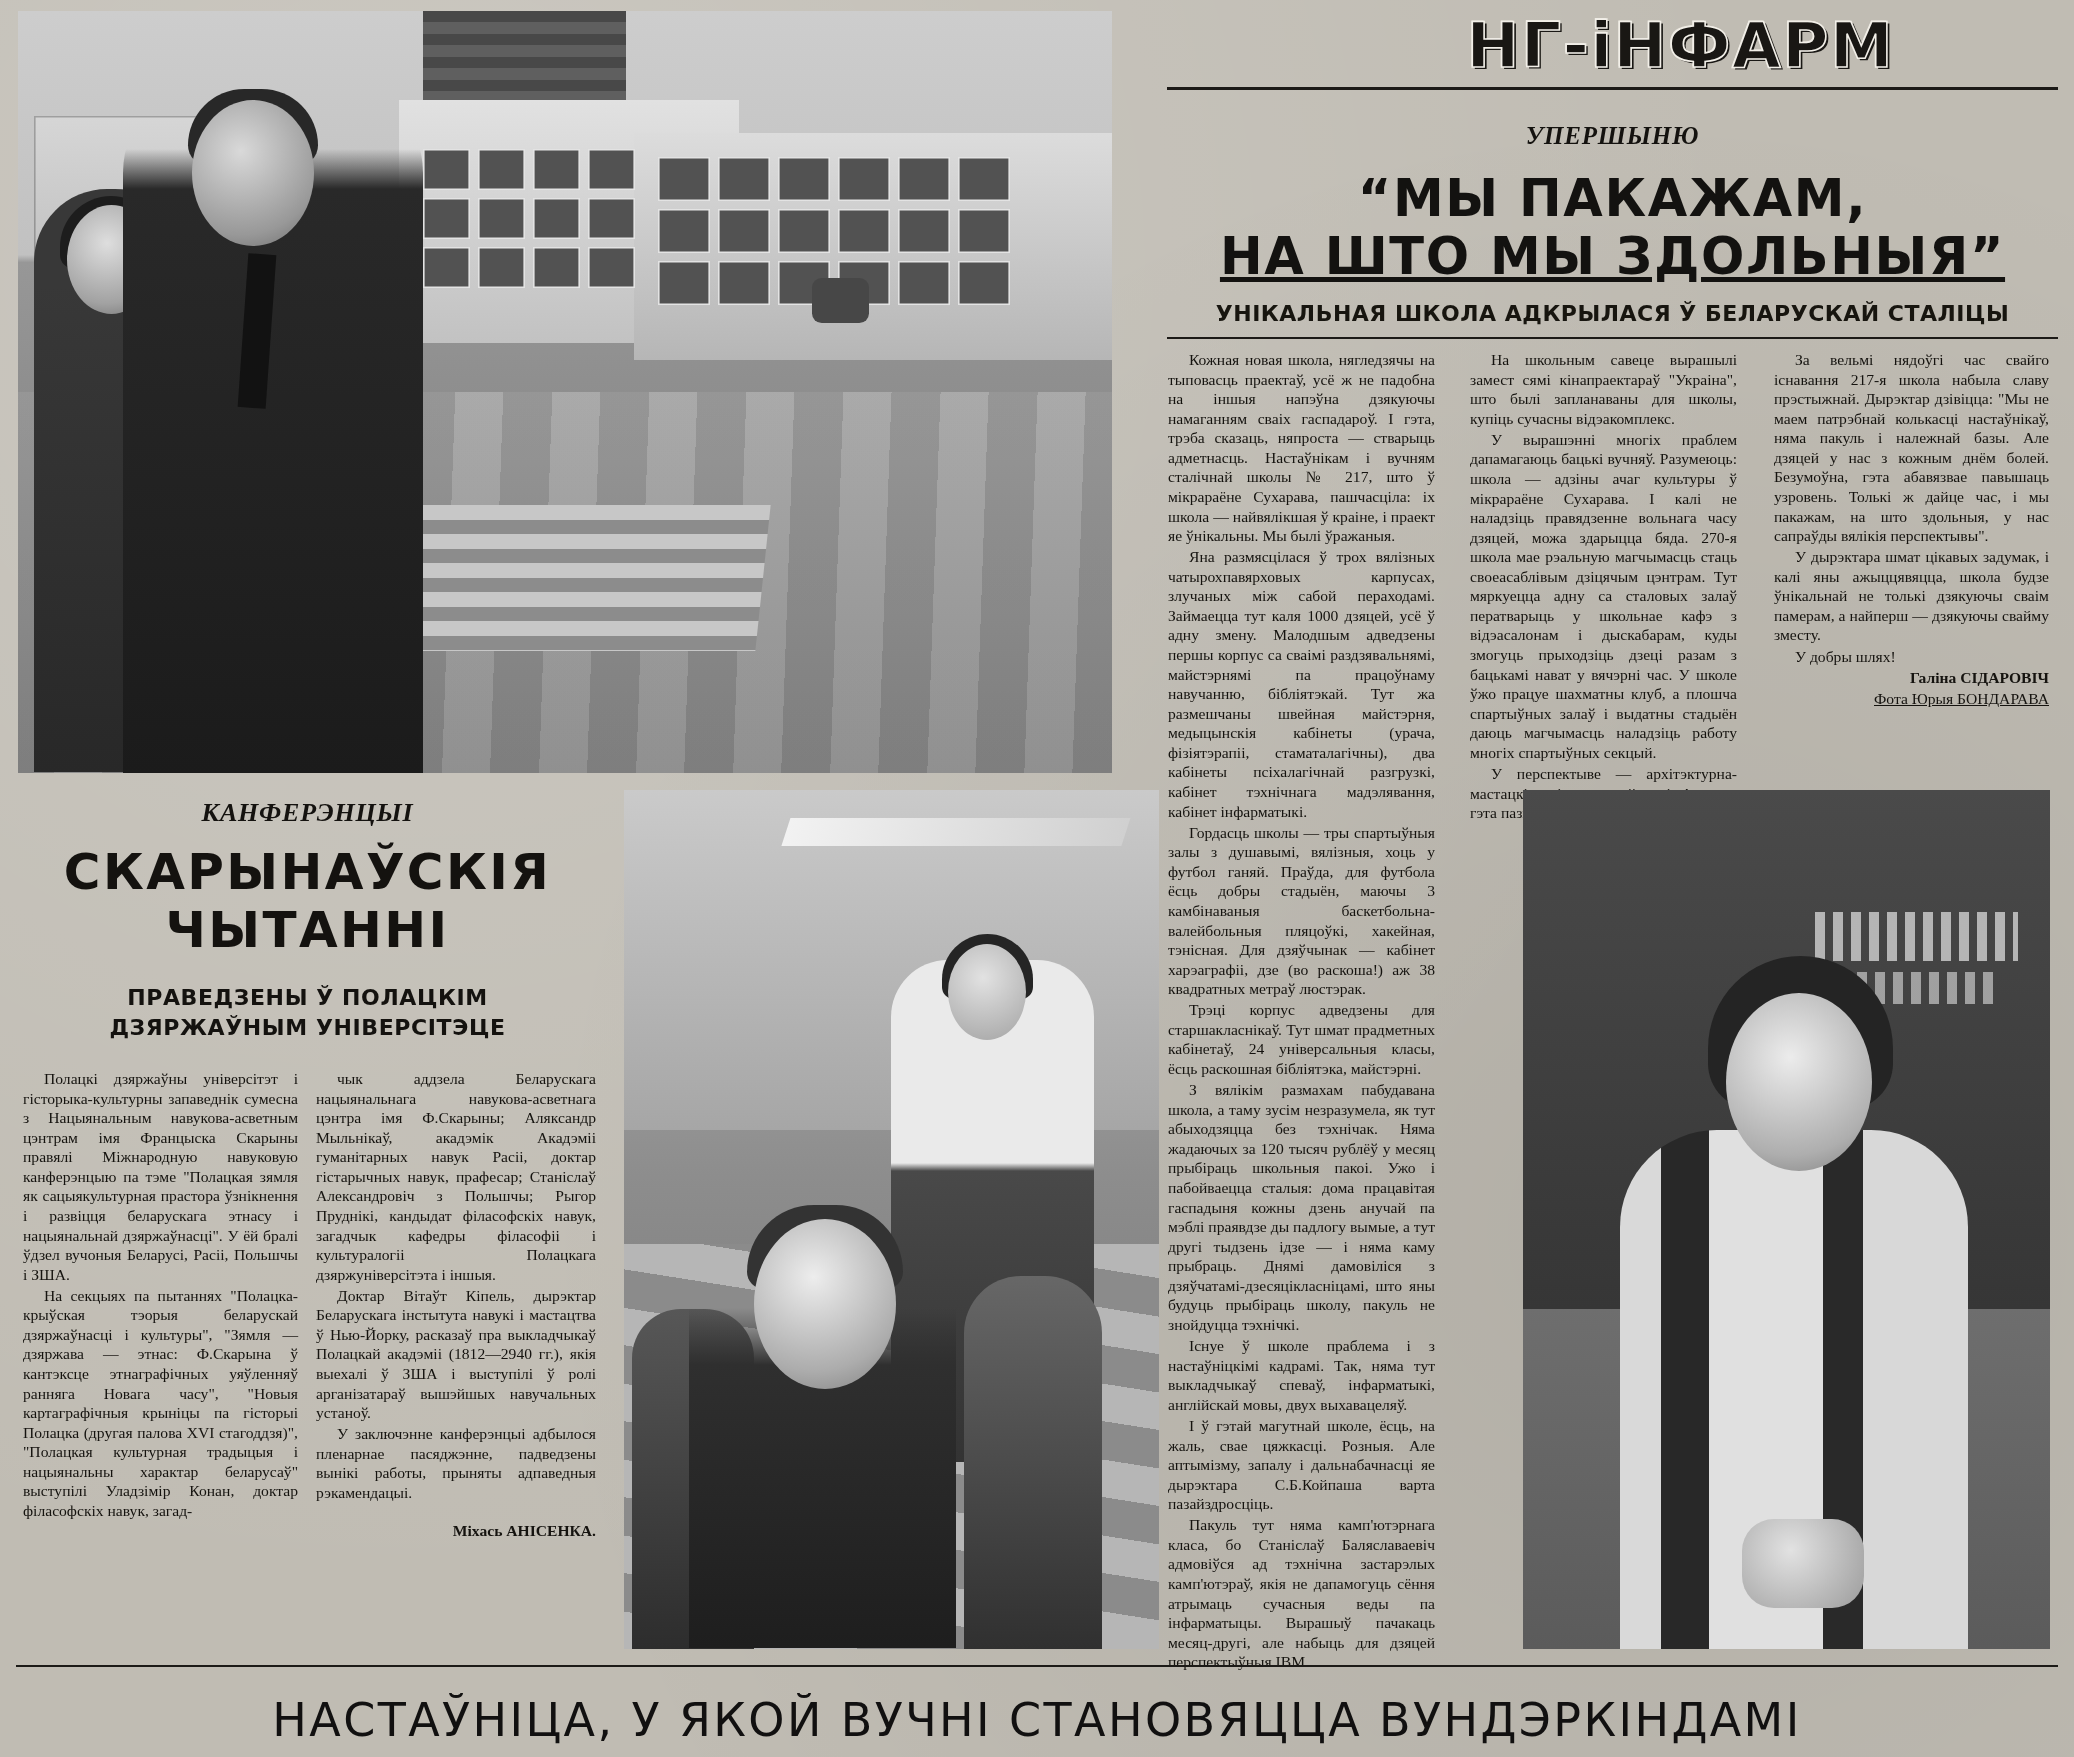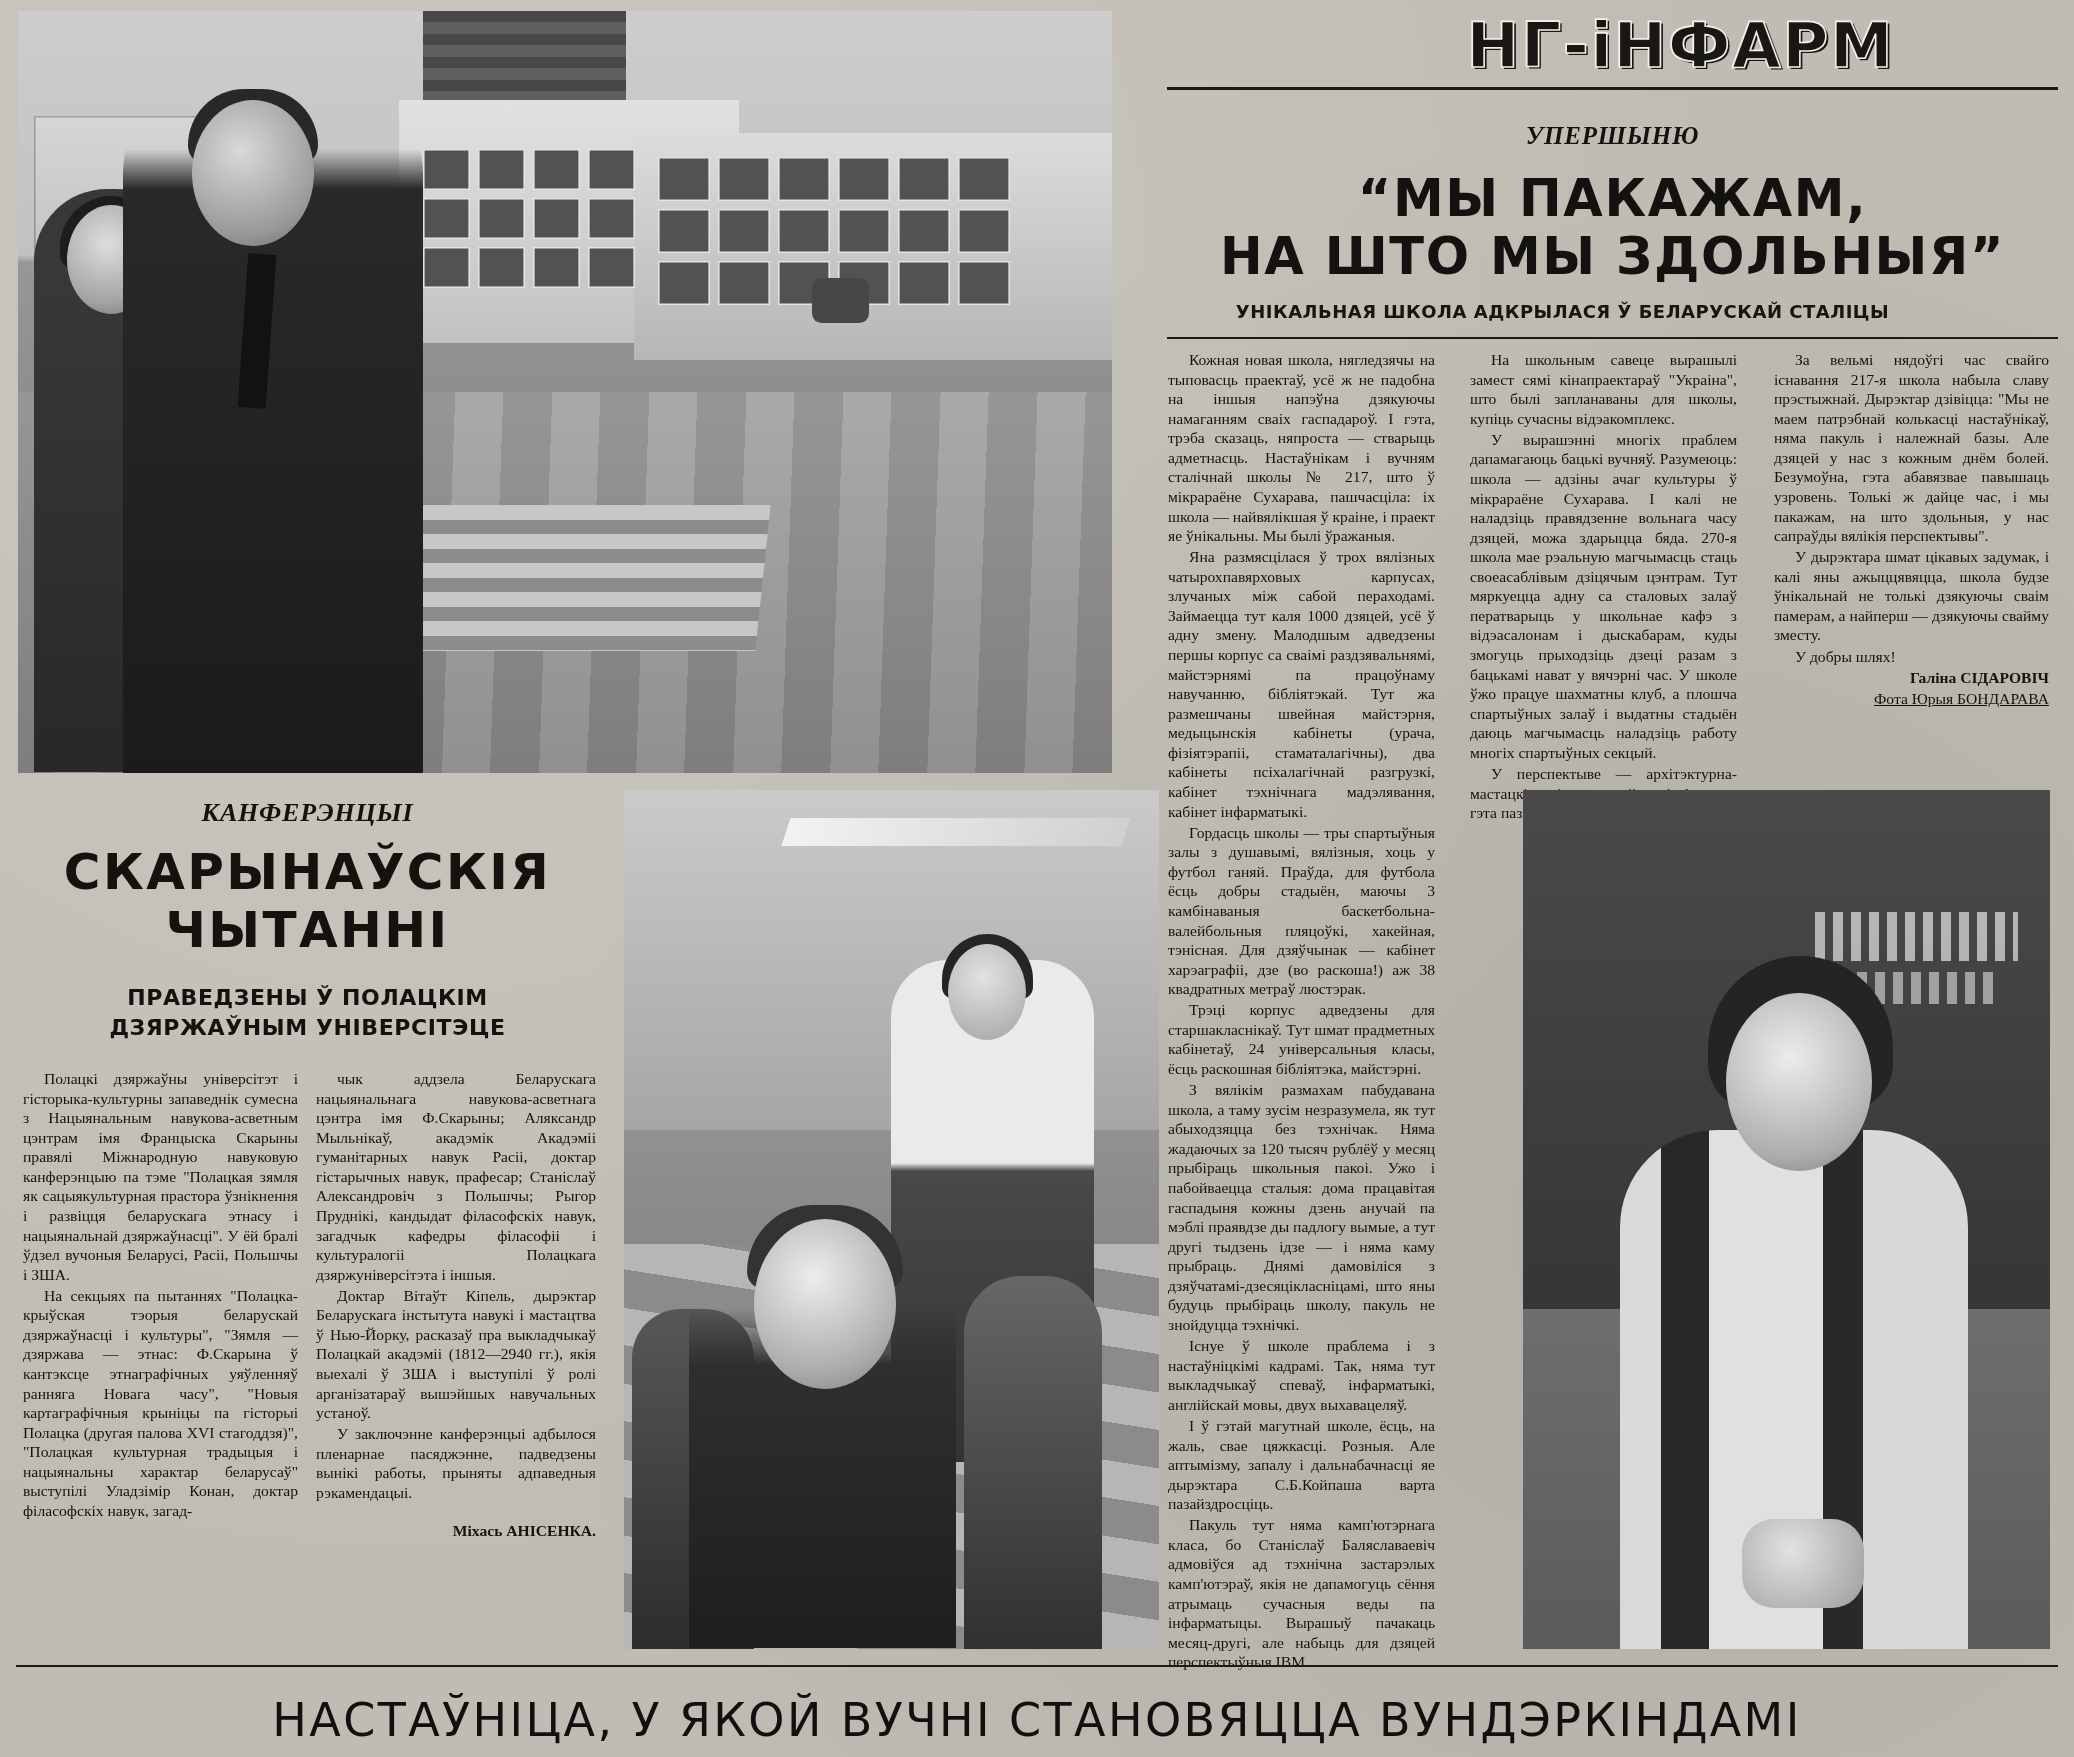--- a/index.html
+++ b/index.html
@@ -376,23 +376,23 @@
       <div class="man"></div>
       <div class="man-hair"></div>
       <div class="man-head"></div>
       <div class="tie"></div>
     </div>
   </div>
 
   <div class="kicker-italic" style="left:1167px; top:122px; width:891px; text-align:center;">УПЕРШЫНЮ</div>
 
   <div class="headline" style="left:1167px; top:170px; width:891px; font-size:51px;">“МЫ ПАКАЖАМ,</div>
-  <div class="headline" style="left:1167px; top:228px; width:891px; font-size:51px;">НА ШТО МЫ ЗДОЛЬНЫЯ”</div>
-
-  <div class="subhead" style="left:1117px; top:301px; width:891px; font-size:18px;">УНІКАЛЬНАЯ ШКОЛА АДКРЫЛАСЯ Ў БЕЛАРУСКАЙ СТАЛІЦЫ</div>
+  <div class="headline" style="left:1167px; top:228px; width:891px; font-size:51px;text-decoration:underline;">НА ШТО МЫ ЗДОЛЬНЫЯ”</div>
+
+  <div class="subhead" style="left:1167px; top:301px; width:891px; font-size:22px;">УНІКАЛЬНАЯ ШКОЛА АДКРЫЛАСЯ Ў БЕЛАРУСКАЙ СТАЛІЦЫ</div>
 
   <div class="rule-h" style="left:1167px; top:337px; width:891px; height:1.6px;"></div>
 
   <div class="col" style="left:1168px; top:350px; width:267px;">
     <p>Кожная новая школа, нягледзячы на тыповасць праектаў, усё ж не падобна на іншыя напэўна дзякуючы намаганням сваіх гаспадароў. І гэта, трэба сказаць, няпроста — стварыць адметнасць. Настаўнікам і вучням сталічнай школы № 217, што ў мікрараёне Сухарава, пашчасціла: іх школа — найвялікшая ў краіне, і праект яе ўнікальны. Мы былі ўражаныя.</p>
     <p>Яна размясцілася ў трох вялізных чатырохпавярховых карпусах, злучаных між сабой пераходамі. Займаецца тут каля 1000 дзяцей, усё ў адну змену. Малодшым адведзены першы корпус са сваімі раздзявальнямі, майстэрнямі па працоўнаму навучанню, бібліятэкай. Тут жа размешчаны швейная майстэрня, медыцынскія кабінеты (урача, фізіятэрапіі, стаматалагічны), два кабінеты псіхалагічнай разгрузкі, кабінет тэхнічнага мадэлявання, кабінет інфарматыкі.</p>
     <p>Гордасць школы — тры спартыўныя залы з душавымі, вялізныя, хоць у футбол ганяй. Праўда, для футбола ёсць добры стадыён, маючы 3 камбінаваныя баскетбольна-валейбольныя пляцоўкі, хакейная, тэнісная. Для дзяўчынак — кабінет харэаграфіі, дзе (во раскоша!) аж 38 квадратных метраў люстэрак.</p>
     <p>Трэці корпус адведзены для старшакласнікаў. Тут шмат прадметных кабінетаў, 24 універсальныя класы, ёсць раскошная бібліятэка, майстэрні.</p>
     <p>З вялікім размахам пабудавана школа, а таму зусім незразумела, як тут абыходзяцца без тэхнічак. Няма жадаючых за 120 тысяч рублёў у месяц прыбіраць школьныя пакоі. Ужо і пабойваецца сталыя: дома працавітая гаспадыня кожны дзень анучай па мэблі праявдзе ды падлогу вымые, а тут другі тыдзень ідзе — і няма каму прыбраць. Днямі дамовіліся з дзяўчатамі-дзесяцікласніцамі, што яны будуць прыбіраць школу, пакуль не знойдуцца тэхнічкі.</p>
     <p>Існуе ў школе праблема і з настаўніцкімі кадрамі. Так, няма тут выкладчыкаў спеваў, інфарматыкі, англійскай мовы, двух выхавацеляў.</p>

